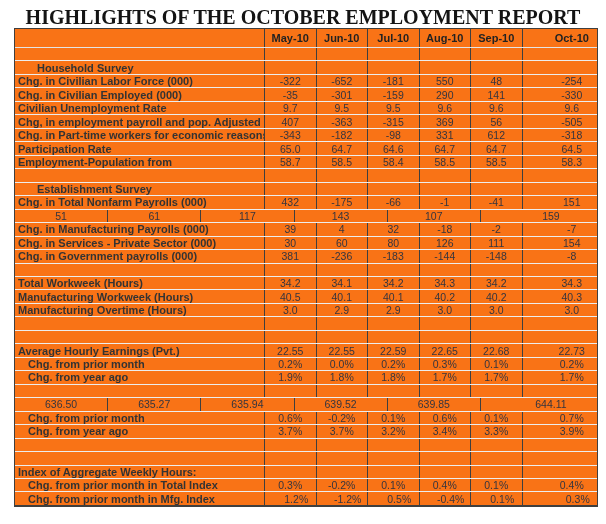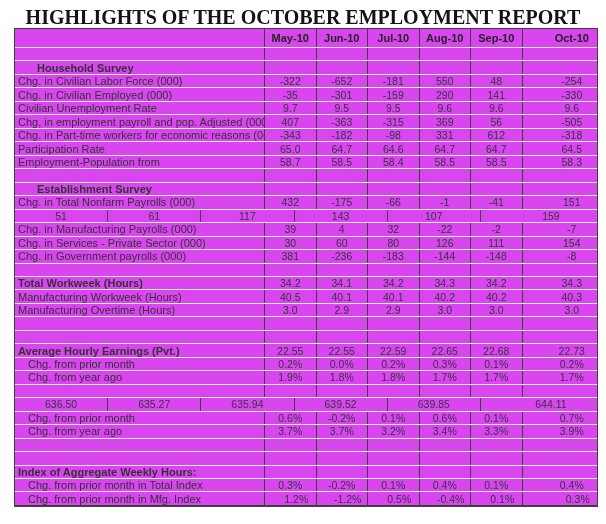--- a/index.html
+++ b/index.html
@@ -17,36 +17,36 @@
     font-size:20px; font-weight:bold; color:#141414;
     white-space:nowrap;
   }
   .table {
     position:absolute; left:14px; top:28px;
     width:584px; height:479px;
     box-sizing:border-box;
     border:1px solid #3f3f3f;
     border-bottom-width:2px;
     display:flex; flex-direction:column;
-    background:#d946ef;
+    background:#f97316;
   }
   .row {
     display:flex; flex:1 1 0; min-height:0;
     border-bottom:1px solid #ededed;
   }
   .row:last-child { border-bottom:none;gap:12px; }
   .row.header { flex:0 0 18px; border-bottom:1px solid #e4e4e4; }
   .cell { box-sizing:border-box; }
   .label-cell {
     flex:0 0 250px;
     border-right:1px solid #3f3f3f;
     font-size:11px; color:#333333;
     display:flex; align-items:center;
     padding-left:3px;
-    white-space:nowrap; overflow:hidden;
+    white-space:nowrap; overflow:hidden;font-weight:bold;
   }
   .data-cell {
     flex:1 1 0;
     border-right:1px solid #3f3f3f;
     display:flex; align-items:center; justify-content:center;
     font-size:10.5px; color:#35353f;
     white-space:nowrap; overflow:hidden;
   }
   .data-cell:last-child { border-right:none;padding-left:24px; }
   .header .data-cell { font-weight:bold; font-size:11px; color:#222222; }
@@ -185,21 +185,21 @@
       <div class="cell data-cell">117</div>
       <div class="cell data-cell">143</div>
       <div class="cell data-cell">107</div>
       <div class="cell data-cell">159</div>
     </div>
     <div class="row">
       <div class="cell label-cell">Chg. in Manufacturing Payrolls (000)</div>
       <div class="cell data-cell">39</div>
       <div class="cell data-cell">4</div>
       <div class="cell data-cell">32</div>
-      <div class="cell data-cell">-22</div>
+      <div class="cell data-cell">-18</div>
       <div class="cell data-cell">-2</div>
       <div class="cell data-cell">-7</div>
     </div>
     <div class="row">
       <div class="cell label-cell">Chg. in Services - Private Sector (000)</div>
       <div class="cell data-cell">30</div>
       <div class="cell data-cell">60</div>
       <div class="cell data-cell">80</div>
       <div class="cell data-cell">126</div>
       <div class="cell data-cell">111</div>

